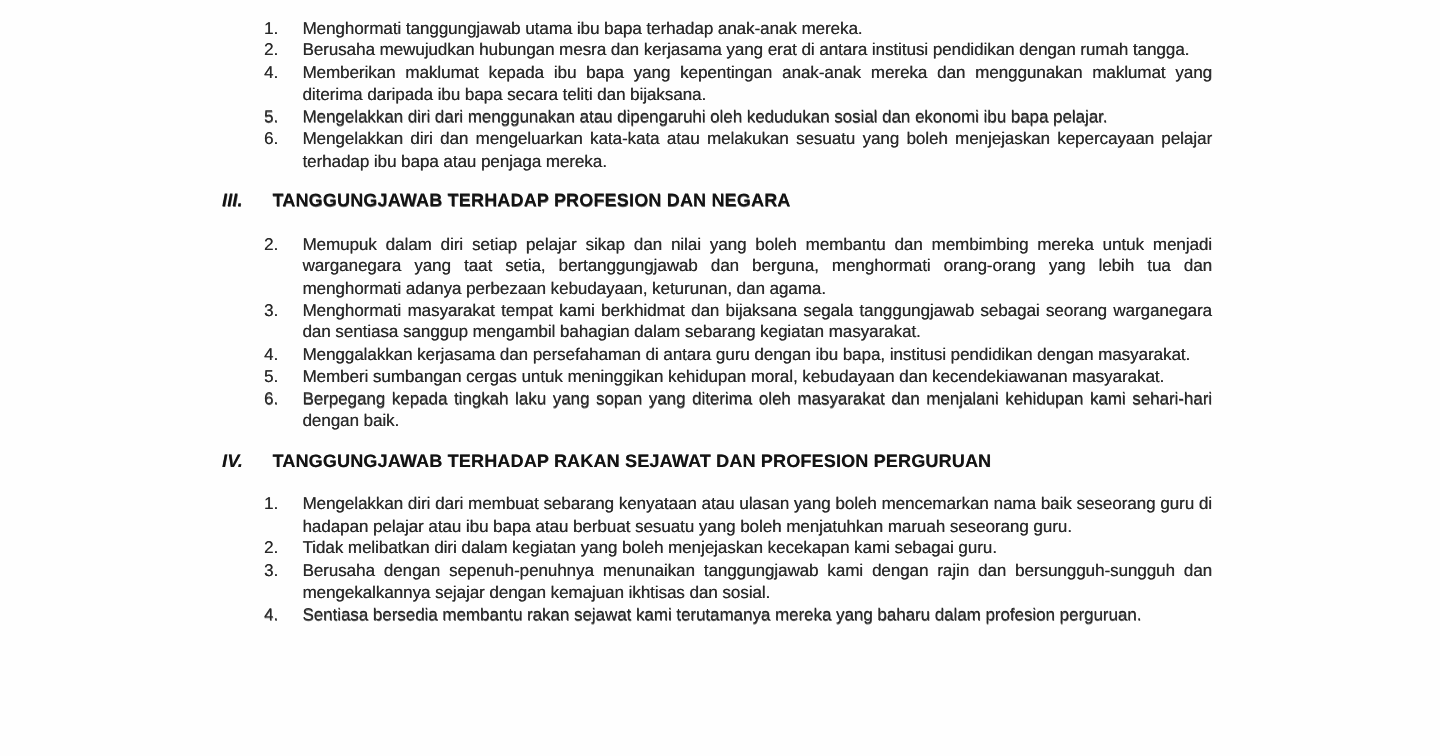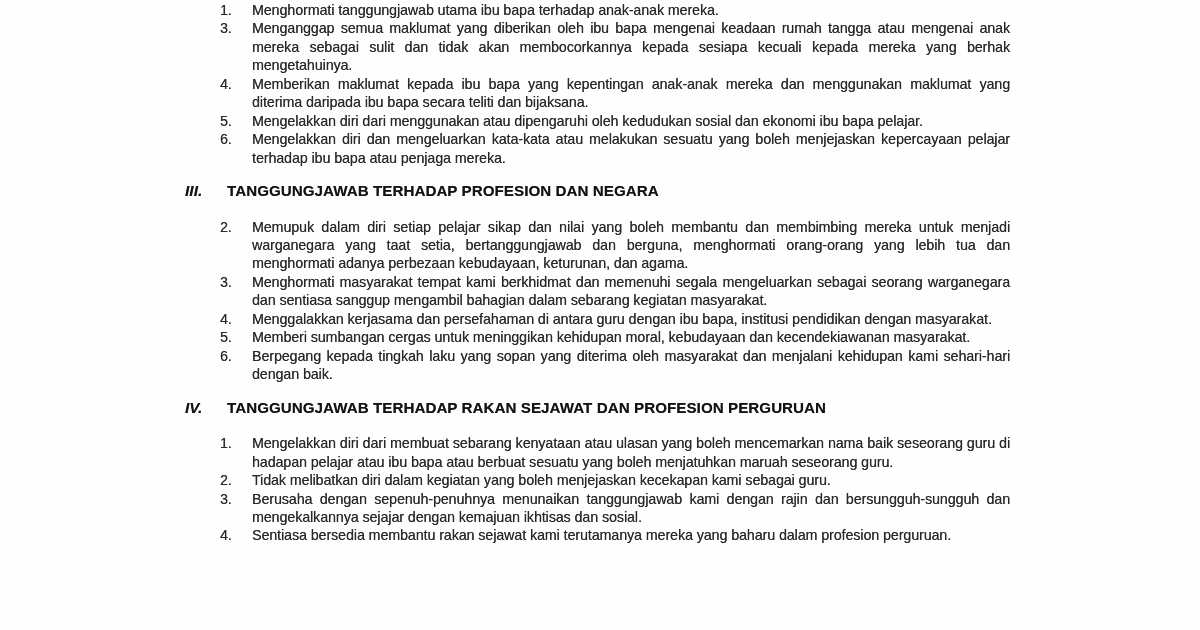--- a/index.html
+++ b/index.html
@@ -11,21 +11,21 @@
     position: relative;
     width: 1200px;
     height: 630px;
     overflow: hidden;
     background: #fefefe;
     font-family: "Liberation Sans", sans-serif;
   }
   .content {
     position: absolute;
     left: 220px;
-    top: 1px;
+    top: 15px;
     width: 790px;
     color: #2b2b2b;
     filter: blur(0.3px) contrast(1.03);
   }
   .item {
     font-size: 14.2px;
     line-height: 18.45px;
     text-align: justify;
     padding-left: 32px;
     text-indent: -32px;
@@ -55,30 +55,30 @@
   .section { margin: 0; }
 </style>
 </head>
 <body>
 
 <div class="page">
   <div class="content">
 
     <div class="section">
       <div class="item"><span class="num">1.</span><span>Menghormati tanggungjawab utama ibu bapa terhadap anak-anak mereka.</span></div>
-      <div class="item"><span class="num">3.</span><span>Menganggap semua maklumat yang diberikan oleh ibu bapa mengenai keadaan rumah tangga atau mengenai anak mereka sebagai sulit dan tidak akan membocorkannya kepada sesiapa kecuali kepada mereka yang berhak mengetahuinya.</span></div>
+      <div class="item"><span class="num">2.</span><span>Berusaha mewujudkan hubungan mesra dan kerjasama yang erat di antara institusi pendidikan dengan rumah tangga.</span></div>
       <div class="item"><span class="num">4.</span><span>Memberikan maklumat kepada ibu bapa yang kepentingan anak-anak mereka dan menggunakan maklumat yang diterima daripada ibu bapa secara teliti dan bijaksana.</span></div>
       <div class="item"><span class="num">5.</span><span>Mengelakkan diri dari menggunakan atau dipengaruhi oleh kedudukan sosial dan ekonomi ibu bapa pelajar.</span></div>
       <div class="item"><span class="num">6.</span><span>Mengelakkan diri dan mengeluarkan kata-kata atau melakukan sesuatu yang boleh menjejaskan kepercayaan pelajar terhadap ibu bapa atau penjaga mereka.</span></div>
     </div>
 
     <div class="section">
       <div class="heading"><span class="hnum">III.</span><span>TANGGUNGJAWAB TERHADAP PROFESION DAN NEGARA</span></div>
       <div class="item"><span class="num">2.</span><span>Memupuk dalam diri setiap pelajar sikap dan nilai yang boleh membantu dan membimbing mereka untuk menjadi warganegara yang taat setia, bertanggungjawab dan berguna, menghormati orang-orang yang lebih tua dan menghormati adanya perbezaan kebudayaan, keturunan, dan agama.</span></div>
-      <div class="item"><span class="num">3.</span><span>Menghormati masyarakat tempat kami berkhidmat dan memenuhi segala mengeluarkan sebagai seorang warganegara dan sentiasa sanggup mengambil bahagian dalam sebarang kegiatan masyarakat.</span></div>
+      <div class="item"><span class="num">3.</span><span>Menghormati masyarakat tempat kami berkhidmat dan bijaksana segala tanggungjawab sebagai seorang warganegara dan sentiasa sanggup mengambil bahagian dalam sebarang kegiatan masyarakat.</span></div>
       <div class="item"><span class="num">4.</span><span>Menggalakkan kerjasama dan persefahaman di antara guru dengan ibu bapa, institusi pendidikan dengan masyarakat.</span></div>
       <div class="item"><span class="num">5.</span><span>Memberi sumbangan cergas untuk meninggikan kehidupan moral, kebudayaan dan kecendekiawanan masyarakat.</span></div>
       <div class="item"><span class="num">6.</span><span>Berpegang kepada tingkah laku yang sopan yang diterima oleh masyarakat dan menjalani kehidupan kami sehari-hari dengan baik.</span></div>
     </div>
 
     <div class="section">
       <div class="heading"><span class="hnum">IV.</span><span>TANGGUNGJAWAB TERHADAP RAKAN SEJAWAT DAN PROFESION PERGURUAN</span></div>
       <div class="item"><span class="num">1.</span><span>Mengelakkan diri dari membuat sebarang kenyataan atau ulasan yang boleh mencemarkan nama baik seseorang guru di hadapan pelajar atau ibu bapa atau berbuat sesuatu yang boleh menjatuhkan maruah seseorang guru.</span></div>
       <div class="item"><span class="num">2.</span><span>Tidak melibatkan diri dalam kegiatan yang boleh menjejaskan kecekapan kami sebagai guru.</span></div>
       <div class="item"><span class="num">3.</span><span>Berusaha dengan sepenuh-penuhnya menunaikan tanggungjawab kami dengan rajin dan bersungguh-sungguh dan mengekalkannya sejajar dengan kemajuan ikhtisas dan sosial.</span></div>

